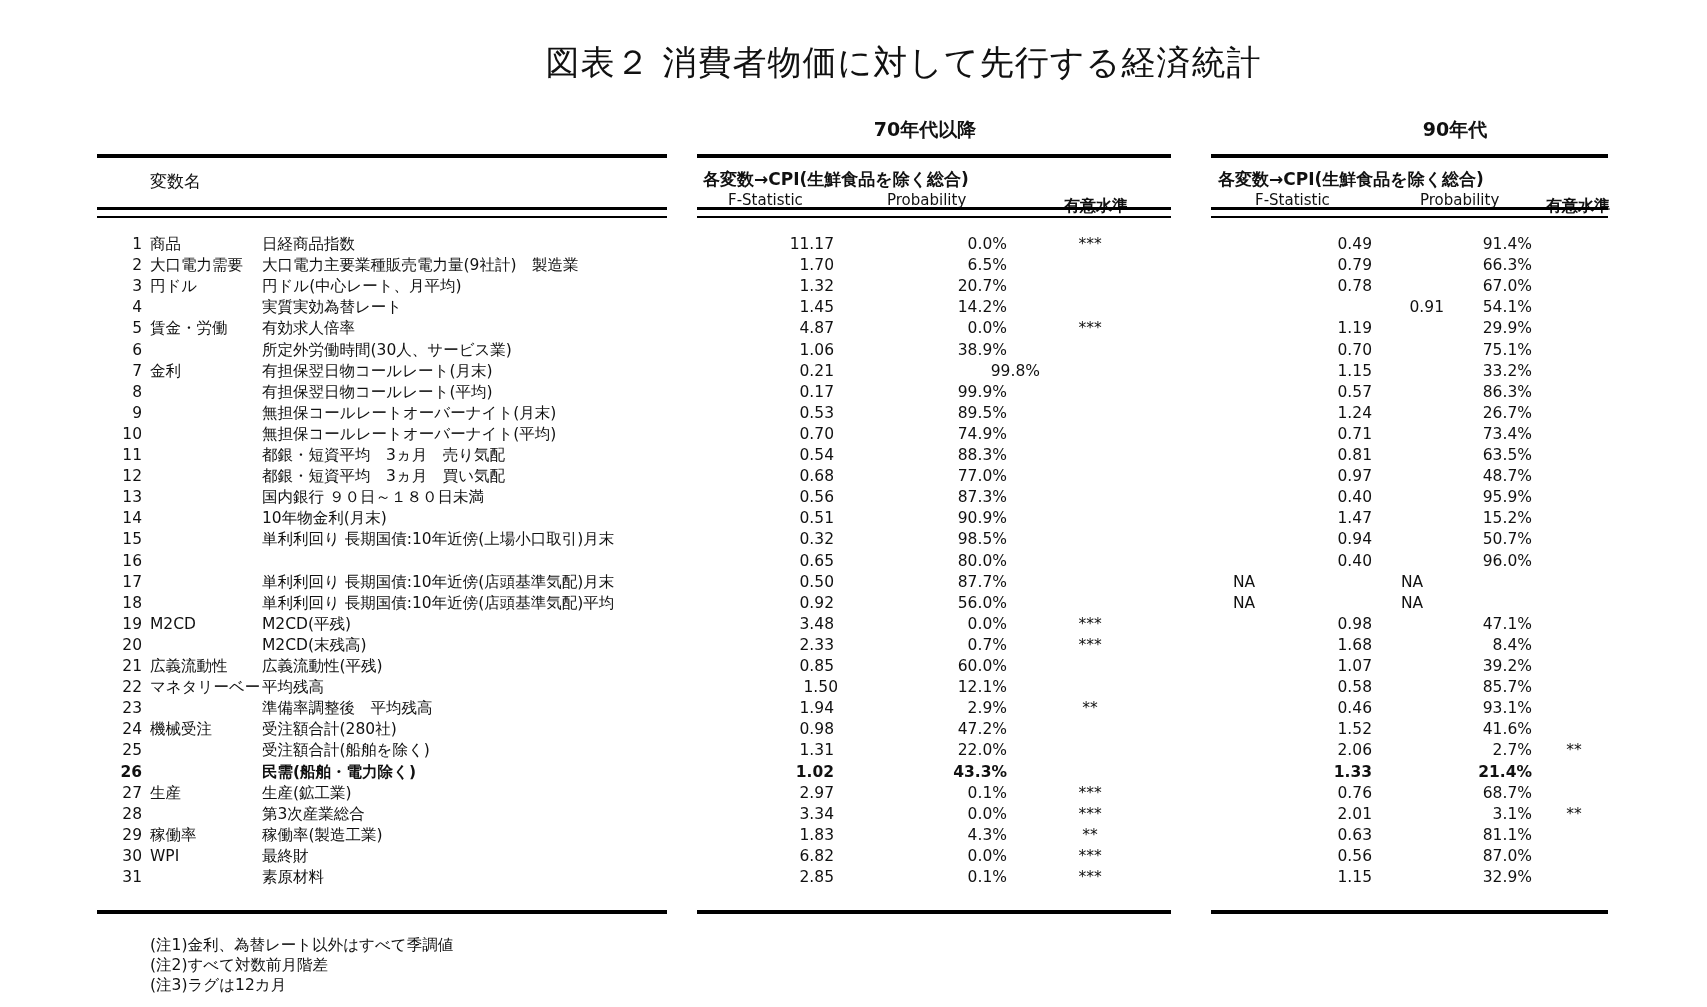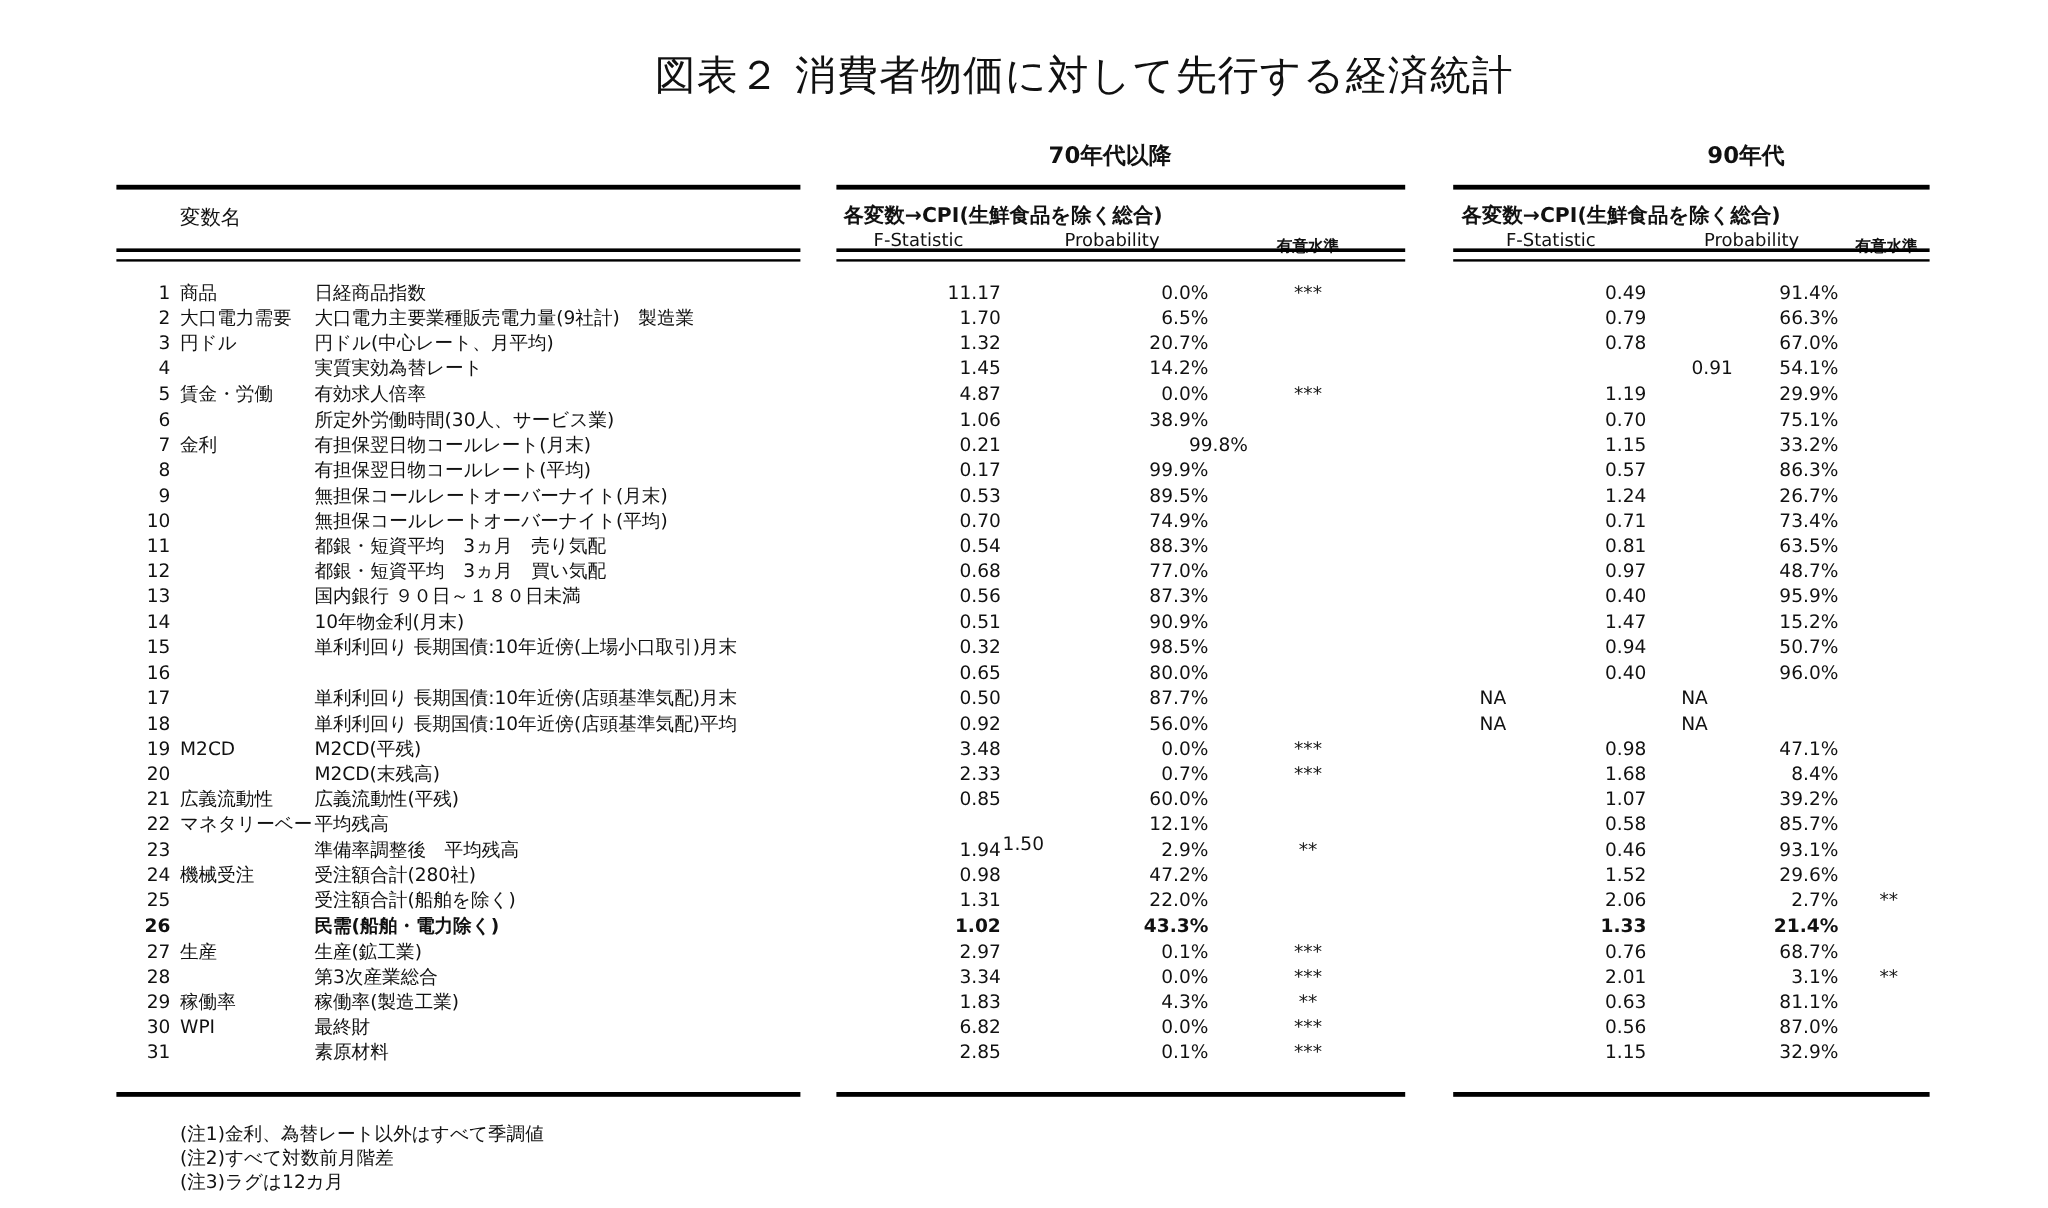--- a/index.html
+++ b/index.html
@@ -5,21 +5,21 @@
   html, body { margin:0; padding:0; background:#fff; }
   body { width:1707px; height:1007px; position:relative; overflow:hidden; color:#111;
          font-family:"DejaVu Sans","Liberation Sans",sans-serif; }
   .title { position:absolute; left:0; width:1707px; top:40px; text-align:center; font-size:34px; letter-spacing:1px; padding-left:100px; box-sizing:border-box; }
   .era { position:absolute; top:117px; font-size:19px; font-weight:bold; text-align:center; }
   .hr { position:absolute; background:#000; }
   .dbl { position:absolute; height:6px; border-top:3px solid #000; border-bottom:2px solid #000; box-sizing:content-box; }
   .hdr-label { position:absolute; font-size:17px; }
   .hdr-bold { position:absolute; font-size:17px; font-weight:bold; }
   .sub { position:absolute; font-size:15px; }
-  .sig-h { position:absolute; font-size:13px; font-weight:bold; }
+  .sig-h { position:absolute; font-size:16px; font-weight:bold; }
   .row { position:absolute; left:0; width:1707px; height:21px; font-size:15.5px; line-height:21px; }
   .c { position:absolute; white-space:nowrap; }
   .r { text-align:right; }
   .notes { position:absolute; left:150px; top:935px; font-size:15.5px; line-height:20px; }
 </style>
 </head>
 <body>
 
 <div class="title">図表２ 消費者物価に対して先行する経済統計</div>
 
@@ -272,21 +272,21 @@
       <span class="c r" style="left:905px;width:102px;">60.0%</span>
       <span class="c" style="left:1070px;width:40px;text-align:center;"></span>
       <span class="c r" style="left:1280px;width:92px;">1.07</span>
       <span class="c r" style="left:1440px;width:92px;">39.2%</span>
       <span class="c" style="left:1554px;width:40px;text-align:center;"></span>
     </div>
     <div class="row" style="top: 677.1px;">
       <span class="c r" style="left:100px;width:42px;">22</span>
       <span class="c" style="left:150px;">マネタリーベー</span>
       <span class="c" style="left:262px;">平均残高</span>
-      <span class="c r" style="left:776px;width:94px;margin-top:16px;">1.50</span>
+      <span class="c r" style="left:744px;width:94px;">1.50</span>
       <span class="c r" style="left:905px;width:102px;">12.1%</span>
       <span class="c" style="left:1070px;width:40px;text-align:center;"></span>
       <span class="c r" style="left:1280px;width:92px;">0.58</span>
       <span class="c r" style="left:1440px;width:92px;">85.7%</span>
       <span class="c" style="left:1554px;width:40px;text-align:center;"></span>
     </div>
     <div class="row" style="top: 698.2px;">
       <span class="c r" style="left:100px;width:42px;">23</span>
       <span class="c" style="left:150px;"></span>
       <span class="c" style="left:262px;">準備率調整後　平均残高</span>
@@ -298,21 +298,21 @@
       <span class="c" style="left:1554px;width:40px;text-align:center;"></span>
     </div>
     <div class="row" style="top: 719.3px;">
       <span class="c r" style="left:100px;width:42px;">24</span>
       <span class="c" style="left:150px;">機械受注</span>
       <span class="c" style="left:262px;">受注額合計(280社)</span>
       <span class="c r" style="left:740px;width:94px;">0.98</span>
       <span class="c r" style="left:905px;width:102px;">47.2%</span>
       <span class="c" style="left:1070px;width:40px;text-align:center;"></span>
       <span class="c r" style="left:1280px;width:92px;">1.52</span>
-      <span class="c r" style="left:1440px;width:92px;">29.6%</span>
+      <span class="c r" style="left:1440px;width:92px;">41.6%</span>
       <span class="c" style="left:1554px;width:40px;text-align:center;"></span>
     </div>
     <div class="row" style="top: 740.4px;">
       <span class="c r" style="left:100px;width:42px;">25</span>
       <span class="c" style="left:150px;"></span>
       <span class="c" style="left:262px;">受注額合計(船舶を除く)</span>
       <span class="c r" style="left:740px;width:94px;">1.31</span>
       <span class="c r" style="left:905px;width:102px;">22.0%</span>
       <span class="c" style="left:1070px;width:40px;text-align:center;"></span>
       <span class="c r" style="left:1280px;width:92px;">2.06</span>

